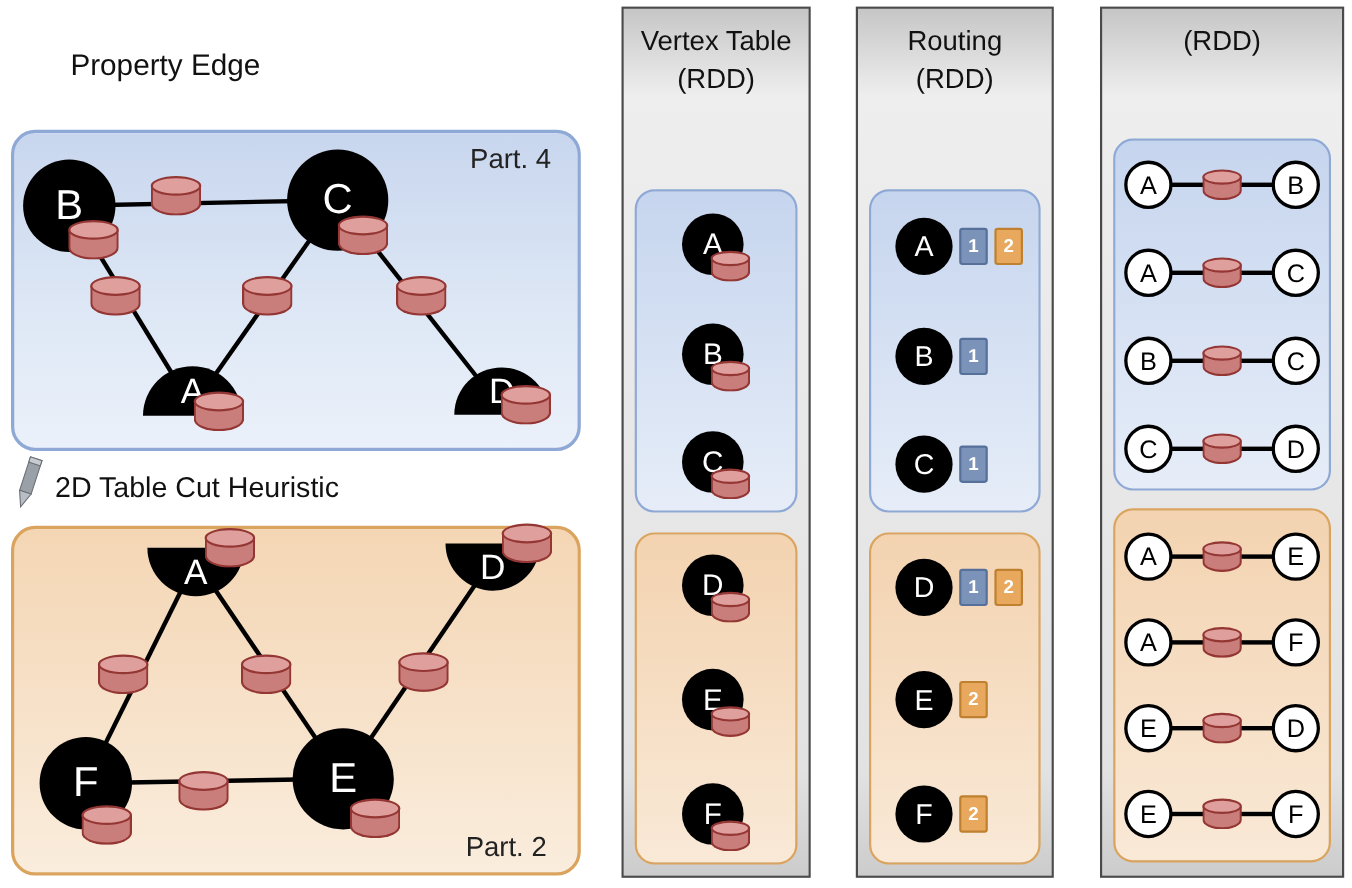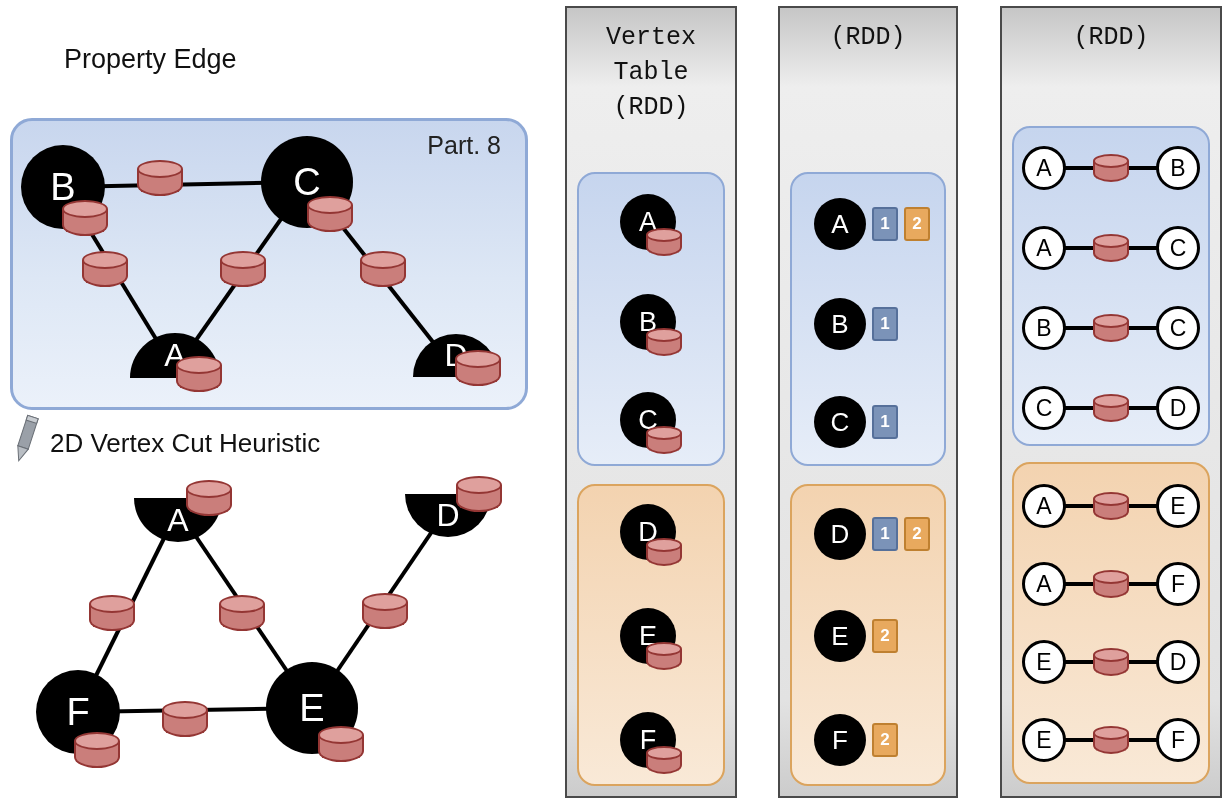--- a/index.html
+++ b/index.html
@@ -27,21 +27,21 @@
   .cyl.lg { width:46px; height:36px; }
   .cyl.lg .cbody { left:0; top:9px;  width:46px; height:27px; border-radius:0 0 23px 23px / 0 0 11px 11px; }
   .cyl.lg .ctop  { left:0; top:0;   width:46px; height:18px; }
   .cyl.sm { width:36px; height:28px; }
   .cyl.sm .cbody { left:0; top:7px;  width:36px; height:21px; border-radius:0 0 18px 18px / 0 0 9px 9px; }
   .cyl.sm .ctop  { left:0; top:0;   width:36px; height:14px; }
 
   .column { position:absolute; top:6px; height:792px; z-index:1; box-sizing:border-box;
             background:linear-gradient(180deg,#c6c6c6 0%,#eeeeee 10%,#e2e2e2 88%,#cccccc 100%);
             border:2px solid #4a4a4a; }
-  .col-title { text-align:center; font-size:25px; line-height:1.4; padding-top:12px; color:#111;font-family:Liberation Mono, monospace; }
+  .col-title { text-align:center; font-size:25px; line-height:1.4; padding-top:12px; color:#111; }
 
   .inner-box { position:absolute; border-radius:18px; z-index:2; box-sizing:border-box; }
   .ib-blue   { background:linear-gradient(180deg,#c6d5ee,#e6edf8); border:2px solid #8fa9d6; }
   .ib-orange { background:linear-gradient(180deg,#f3d3b0,#f9e9d7); border:2px solid #dba45e; }
 
   .vt-node { position:absolute; width:56px; height:56px; border-radius:50%; background:#000; color:#fff;
              display:flex; align-items:center; justify-content:center; font-size:27px; z-index:3; }
 
   .rt-node { position:absolute; width:52px; height:52px; border-radius:50%; background:#000; color:#fff;
              display:flex; align-items:center; justify-content:center; font-size:26px; z-index:3; }
@@ -61,32 +61,35 @@
   .pencil { position:absolute; z-index:3; }
 </style>
 </head>
 <body>
 
 <div class="stage">
 
   <div class="title" style="left:64px;top:44px">Property Edge</div>
 
   <div class="part-box pb-blue" style="left:10px;top:118px;width:518px;height:292px">
-    <div class="part-label" style="right:24px;top:10px">Part. 8</div>
-  </div>
-
+    <div class="part-label" style="right:24px;top:10px">Part. 4</div>
+  </div>
+
+  <div class="part-box pb-orange" style="left:10px;top:478px;width:518px;height:318px">
+    <div class="part-label" style="right:28px;bottom:8px">Part. 2</div>
+  </div>
 
   <svg class="pencil" style="left:8px;top:412px" width="36" height="56" viewBox="0 0 36 56">
     <g transform="rotate(18 18 28)">
       <rect x="12" y="4" width="11" height="32" fill="#9aa0a8" stroke="#6a6f76" stroke-width="1"></rect>
       <polygon points="12,36 23,36 17.5,50" fill="#b9bec4" stroke="#6a6f76" stroke-width="1"></polygon>
       <rect x="12" y="4" width="11" height="5" fill="#c8ccd1" stroke="#6a6f76" stroke-width="1"></rect>
     </g>
   </svg>
-  <div class="title" style="left:50px;top:428px;font-size:26px">2D Vertex Cut Heuristic</div>
+  <div class="title" style="left:50px;top:428px;font-size:26px">2D Table Cut Heuristic</div>
 
   <svg class="edges-overlay" width="1229" height="807" viewBox="0 0 1229 807">
     <line x1="63" y1="187" x2="307" y2="182" stroke="#000" stroke-width="4"></line>
     <line x1="63" y1="187" x2="175" y2="370" stroke="#000" stroke-width="4"></line>
     <line x1="307" y1="182" x2="175" y2="370" stroke="#000" stroke-width="4"></line>
     <line x1="307" y1="182" x2="455" y2="370" stroke="#000" stroke-width="4"></line>
     <line x1="178" y1="510" x2="78" y2="712" stroke="#000" stroke-width="4"></line>
     <line x1="178" y1="510" x2="312" y2="708" stroke="#000" stroke-width="4"></line>
     <line x1="448" y1="508" x2="312" y2="708" stroke="#000" stroke-width="4"></line>
     <line x1="78" y1="712" x2="312" y2="708" stroke="#000" stroke-width="4"></line>
@@ -231,20 +234,21 @@
   <div class="vt-node" style="left:620px;top:712px">
       <span>F</span>
     </div>
   <div class="cyl sm" style="left:646px;top:746px">
       <i class="cbody"></i>
       <i class="ctop"></i>
     </div>
 
   <div class="column" style="left:778px;width:180px">
     <div class="col-title">
+      <div>Routing</div>
       <div>(RDD)</div>
     </div>
   </div>
   <div class="inner-box ib-blue" style="left:790px;top:172px;width:156px;height:294px"></div>
   <div class="inner-box ib-orange" style="left:790px;top:484px;width:156px;height:302px"></div>
 
   <div class="rt-node" style="left:814px;top:198px">
       <span>A</span>
     </div>
   <div class="slot blue" style="left:872px;top:207px">

